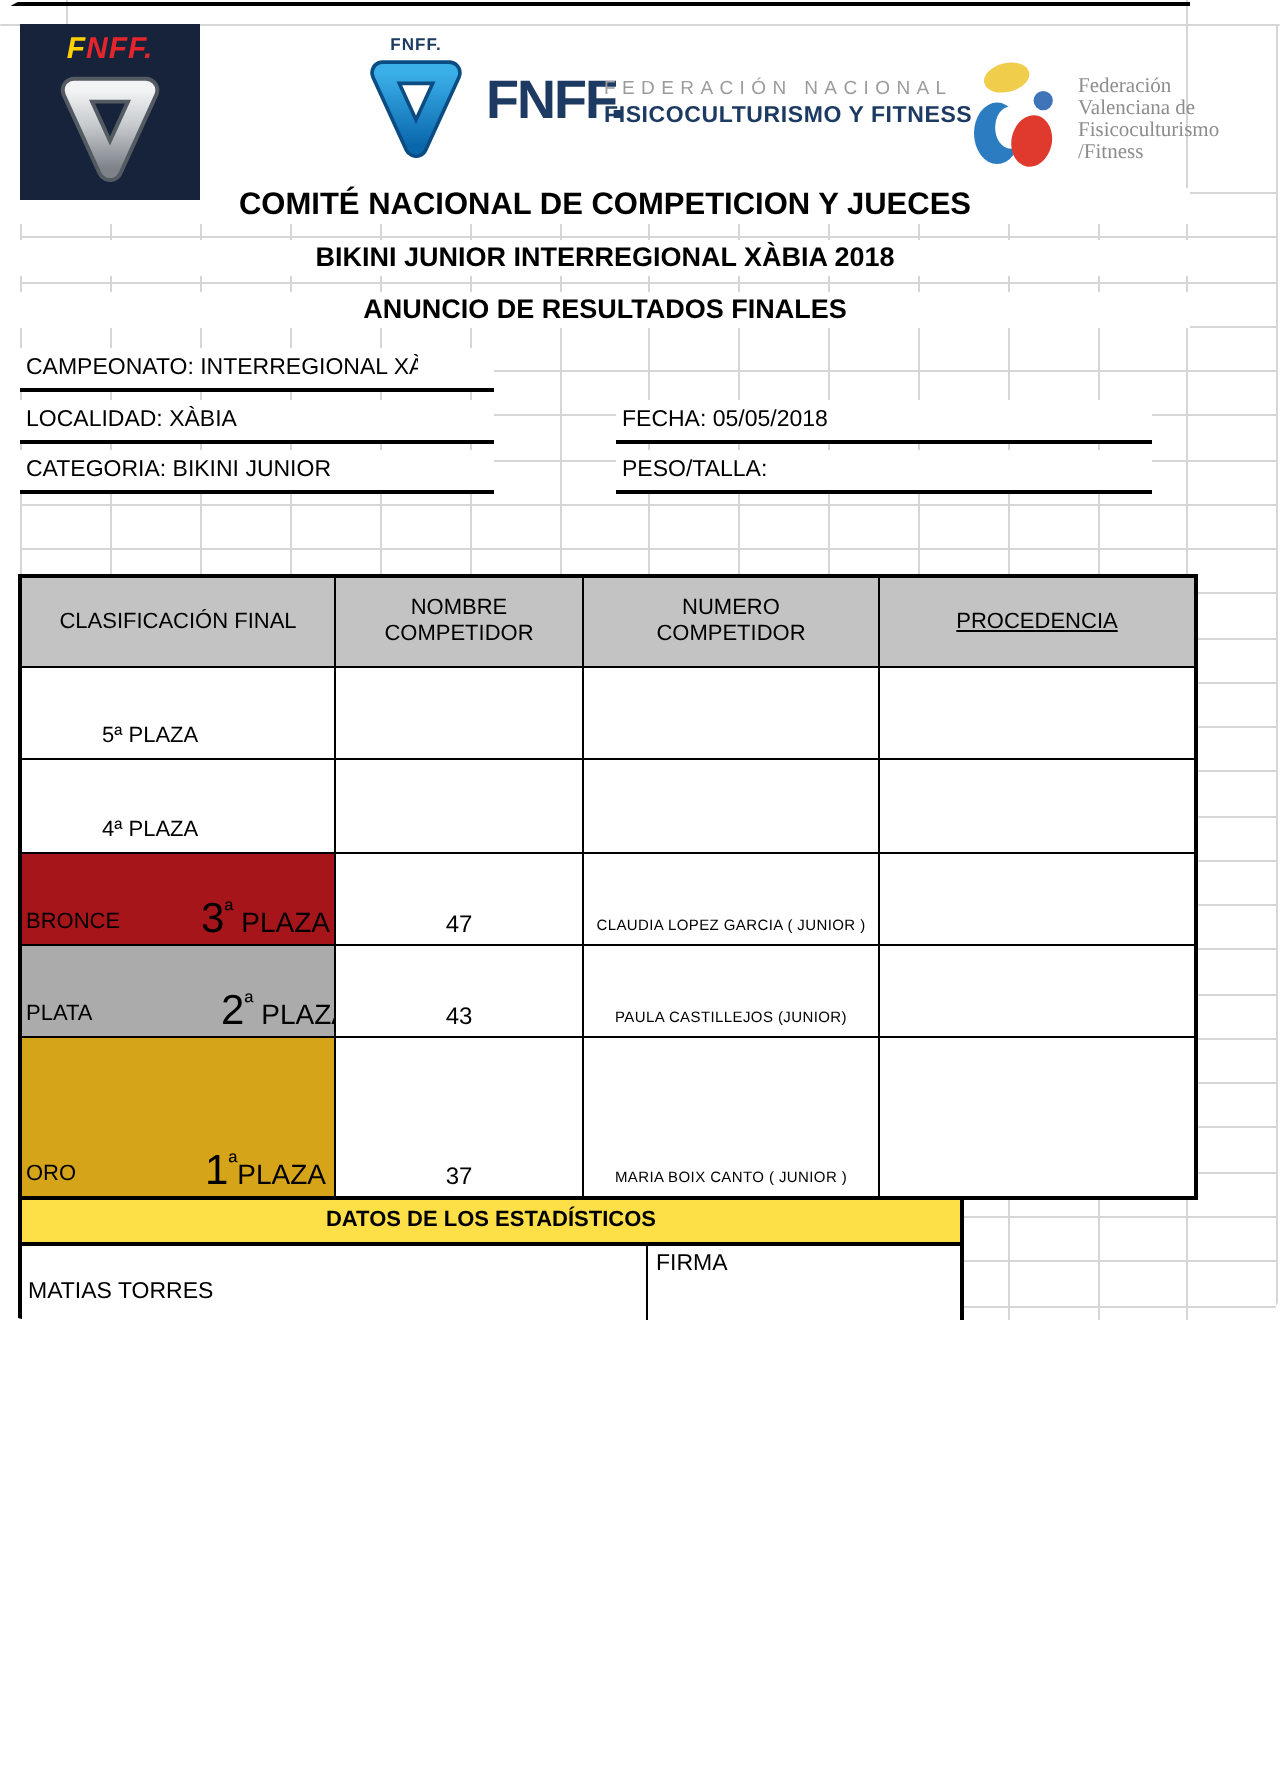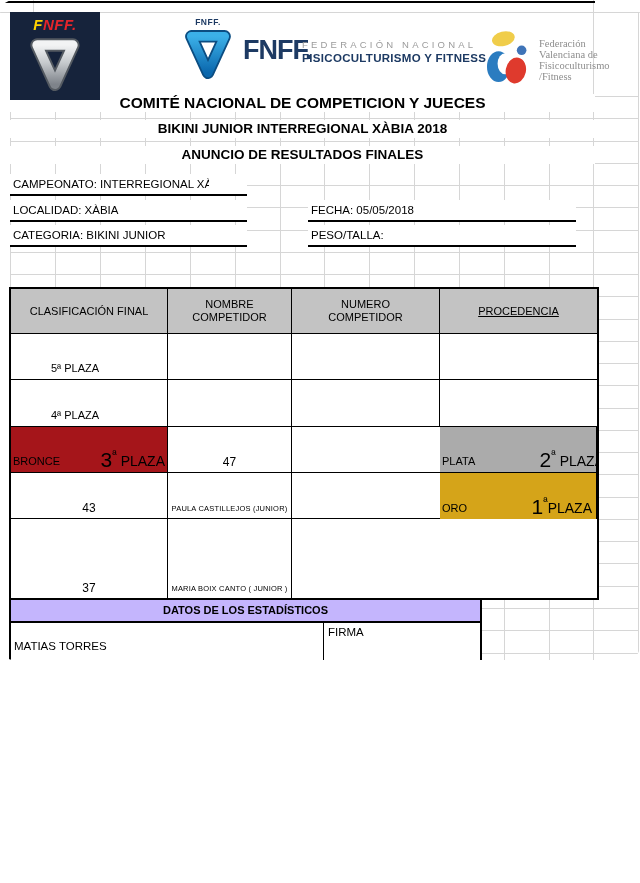--- a/index.html
+++ b/index.html
@@ -236,20 +236,21 @@
 
     <div class="tcell medal-cell row-bronce" style="background: rgb(165, 21, 26);">
       <span class="medal-label">BRONCE</span>
       <span class="plaza-big">
           <span class="plaza-num">3</span>
           <span class="plaza-sup">ª</span>
           <span class="plaza-word">PLAZA</span>
         </span>
     </div>
     <div class="tcell num-cell">47</div>
+    <div class="tcell name-cell">CLAUDIA LOPEZ GARCIA ( JUNIOR )</div>
     <div class="tcell lastc"></div>
 
     <div class="tcell medal-cell row-plata" style="background: rgb(171, 171, 171);">
       <span class="medal-label">PLATA</span>
       <span class="plaza-big">
           <span class="plaza-num">2</span>
           <span class="plaza-sup">ª</span>
           <span class="plaza-word">PLAZA</span>
         </span>
     </div>
@@ -264,21 +265,21 @@
           <span class="plaza-sup">ª</span>
           <span class="plaza-word">PLAZA</span>
         </span>
     </div>
     <div class="tcell num-cell lastr">37</div>
     <div class="tcell name-cell lastr">MARIA BOIX CANTO ( JUNIOR )</div>
     <div class="tcell lastc lastr"></div>
   </div>
 
   <div class="stats">
-    <div class="stats-header" style="background: #c4b5fd;">DATOS DE LOS ESTADÍSTICOS</div>
+    <div class="stats-header" style="background: #fde047;">DATOS DE LOS ESTADÍSTICOS</div>
     <div class="stats-block" id="block1">
       <div class="stats-left">
         <div class="stats-name">MATIAS TORRES</div>
         <div class="stats-dni">D.N.I.</div>
       </div>
       <div class="stats-firma">FIRMA</div>
     </div>
     <div class="stats-block" id="block2">
       <div class="stats-left">
         <div class="stats-name">

